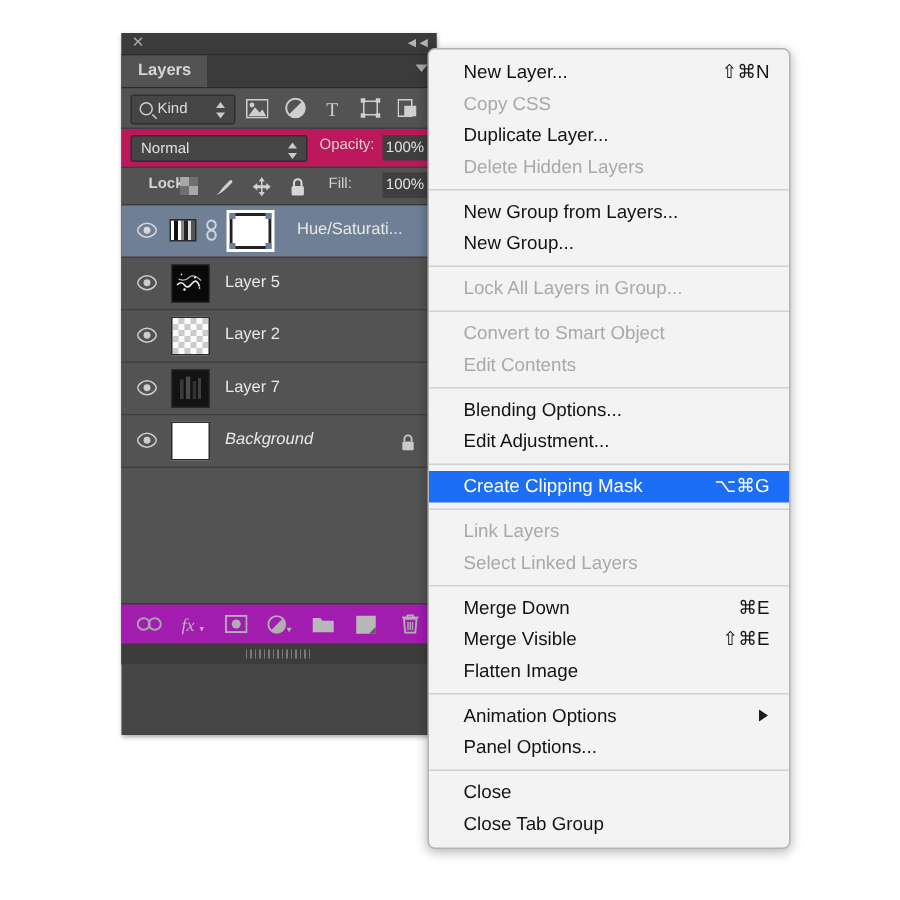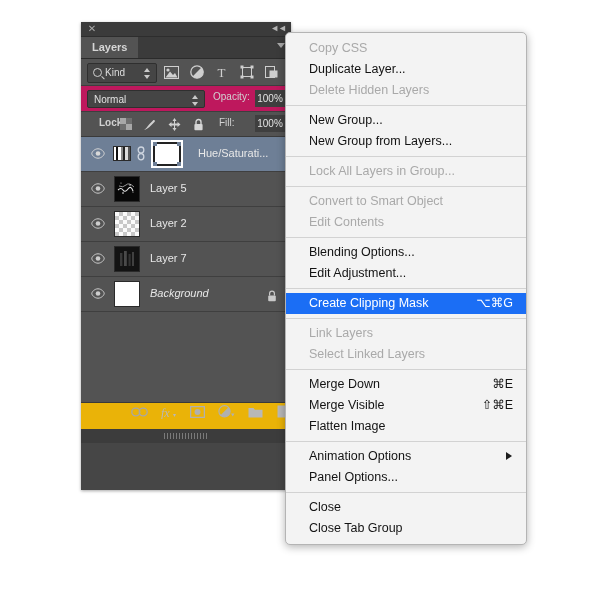--- a/index.html
+++ b/index.html
@@ -295,26 +295,26 @@
     outline: 2px solid #ffffff;
     outline-offset: 0px;
   }
   .mask-corner { position: absolute; width: 4px; height: 4px; background: #6e7f96; }
 
   .panel-bottom {
     position: absolute;
     left: 0; bottom: 14px;
     width: 100%;
     height: 26px;
-    background: #eab308;
+    background: #a21caf;
     border-top: 1px solid #3a3a3a;
     display: flex;
+    align-items: center;
     justify-content: center;
     gap: 12px;
-    padding-left: 40px;
   }
   .bicon { width: 17px; height: 17px; display: flex; align-items: center; justify-content: center; cursor: pointer; }
   .panel-grip {
     position: absolute;
     left: 0; bottom: 0;
     width: 100%; height: 14px;
     background: #3c3c3c;
   }
   .grip-marks {
     position: absolute;
@@ -619,26 +619,27 @@
       </div>
 
       <div class="panel-grip">
         <div class="grip-marks"></div>
       </div>
 
     </div>
   </div>
 
   <div class="ctxmenu" id="ctxmenu">
+      <div class="mi"><span>New Layer...</span><span class="sc">⇧⌘N</span></div>
       <div class="mi disabled"><span>Copy CSS</span></div>
       <div class="mi"><span>Duplicate Layer...</span></div>
       <div class="mi disabled"><span>Delete Hidden Layers</span></div>
       <div class="msep"></div>
+      <div class="mi"><span>New Group from Layers...</span></div>
       <div class="mi"><span>New Group...</span></div>
-      <div class="mi"><span>New Group from Layers...</span></div>
       <div class="msep"></div>
       <div class="mi disabled"><span>Lock All Layers in Group...</span></div>
       <div class="msep"></div>
       <div class="mi disabled"><span>Convert to Smart Object</span></div>
       <div class="mi disabled"><span>Edit Contents</span></div>
       <div class="msep"></div>
       <div class="mi"><span>Blending Options...</span></div>
       <div class="mi"><span>Edit Adjustment...</span></div>
       <div class="msep"></div>
       <div class="mi highlight"><span>Create Clipping Mask</span><span class="sc">⌥⌘G</span></div>

